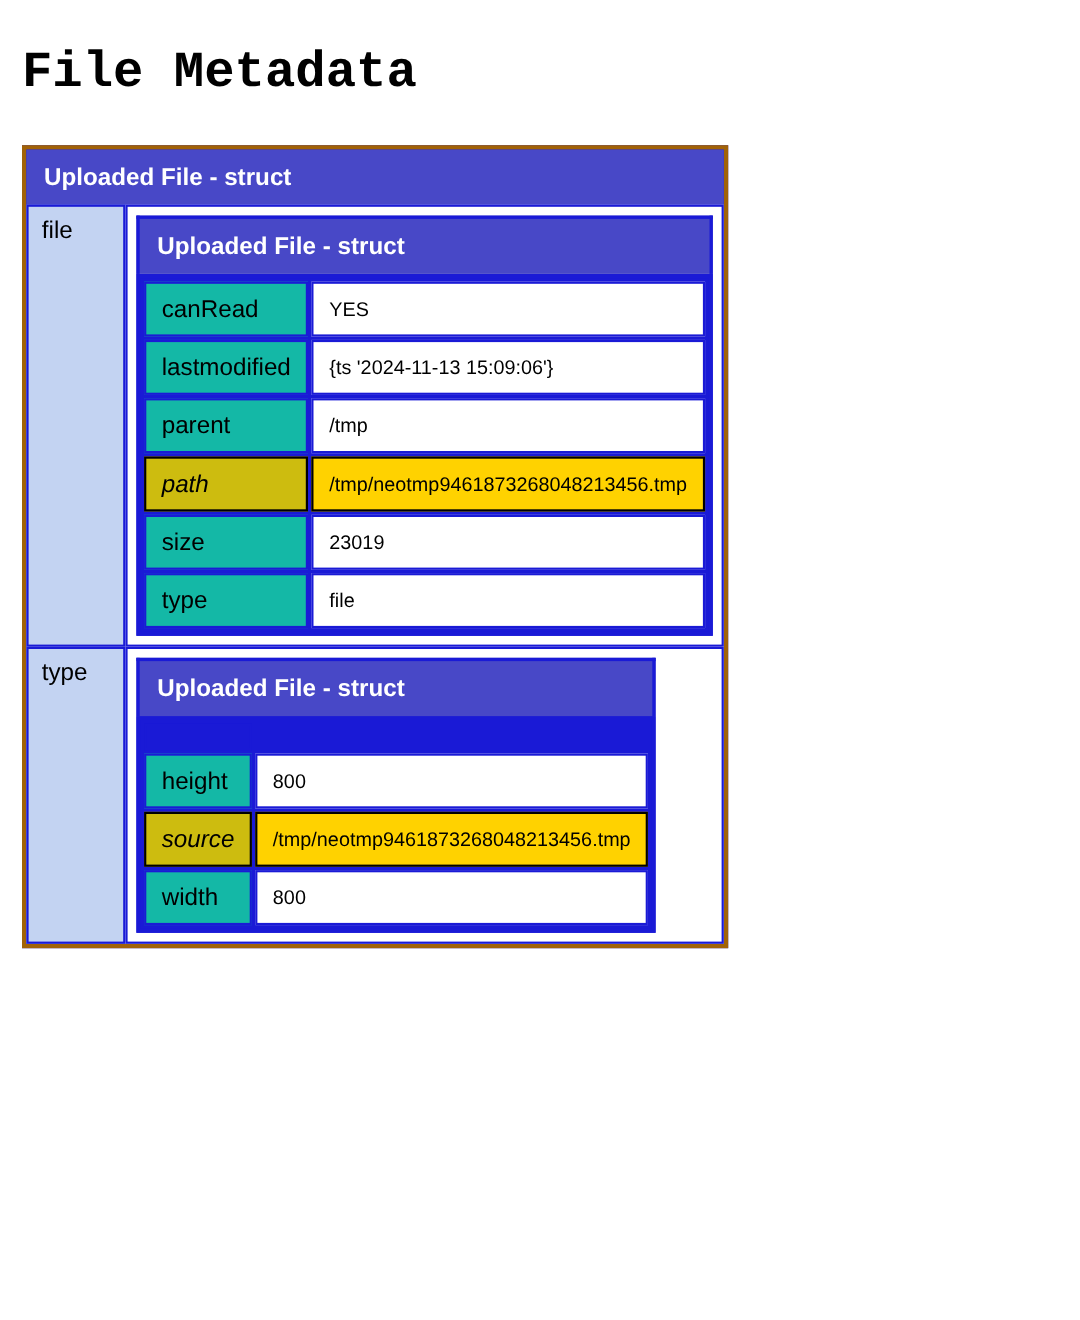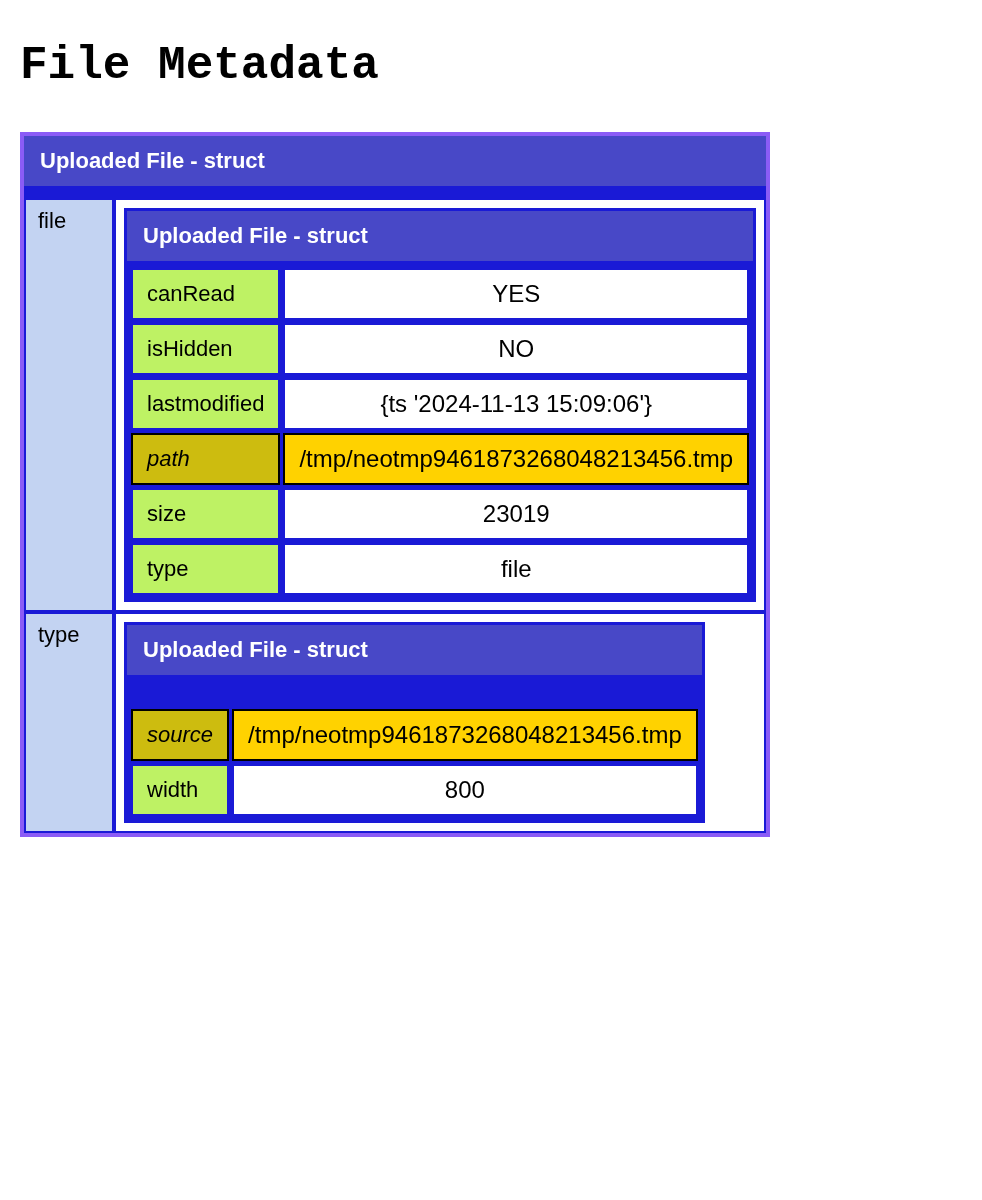--- a/index.html
+++ b/index.html
@@ -10,39 +10,38 @@
       padding: 20px;
     }
     h1 {
       font-family: Liberation Mono, monospace;
       font-size: 46px;
       font-weight: bold;
       margin: 20px 0 40px 0;
       color: #000;
     }
     .outer-table {
-      border: 4px solid #8b5cf6;
+      border: 4px solid #a16207;
       border-collapse: separate;
       border-spacing: 3px;
       background: #1a1ad6;
       display: inline-block;
     }
     .struct-header {
       background: #4848c7;
       color: #fff;
       font-weight: bold;
       font-size: 22px;
       padding: 12px 16px;
     }
     .outer-body {
       display: table;
       border-collapse: separate;
       border-spacing: 0;
       background: #1a1ad6;
-      margin-top: 12px;
     }
     .outer-row {
       display: table-row;
     }
     .key-cell {
       display: table-cell;
       background: #c3d3f2;
       color: #000;
       padding: 8px 12px;
       vertical-align: top;
@@ -73,38 +72,37 @@
       font-size: 22px;
       padding: 12px 16px;
       border: 3px solid #1a1ad6;
       border-bottom: none;
     }
     .inner-row {
       display: table-row;
     }
     .inner-key {
       display: table-cell;
-      background: #bef264;
+      background: #14b8a6;
       color: #000;
       padding: 10px 14px;
       vertical-align: middle;
       font-size: 22px;
       border: 2px solid #1a1ad6;
       white-space: nowrap;
     }
     .inner-val {
       display: table-cell;
       background: #fff;
       color: #000;
       padding: 10px 14px;
       vertical-align: middle;
-      font-size: 24px;
+      font-size: 18px;
       border: 2px solid #1a1ad6;
       white-space: nowrap;
-      text-align: center;
     }
     .hl-key {
       background: #cdbc0f !important;
       border: 2px solid #000 !important;
       font-style: italic;
     }
     .hl-val {
       background: #ffd200 !important;
       border: 2px solid #000 !important;
     }
@@ -133,31 +131,31 @@
 
         <div class="inner-table">
           <div class="inner-header">Uploaded File - struct</div>
 
           <div class="inner-row">
             <div class="inner-key">canRead</div>
             <div class="inner-val">YES</div>
           </div>
 
 
-          <div class="inner-row">
-            <div class="inner-key">isHidden</div>
-            <div class="inner-val">NO</div>
-          </div>
 
           <div class="inner-row">
             <div class="inner-key">lastmodified</div>
             <div class="inner-val">{ts '2024-11-13 15:09:06'}</div>
           </div>
 
 
+          <div class="inner-row">
+            <div class="inner-key">parent</div>
+            <div class="inner-val">/tmp</div>
+          </div>
 
           <div class="inner-row">
             <div class="inner-key hl-key">path</div>
             <div class="inner-val hl-val">/tmp/neotmp9461873268048213456.tmp</div>
           </div>
 
           <div class="inner-row">
             <div class="inner-key">size</div>
             <div class="inner-val">23019</div>
           </div>
@@ -176,20 +174,24 @@
       <div class="key-cell">type</div>
       <div class="value-cell">
 
         <div class="inner-table">
           <div class="inner-header">Uploaded File - struct</div>
 
           <div class="inner-row">
             <div class="inner-val empty-blue"></div>
           </div>
 
+          <div class="inner-row">
+            <div class="inner-key">height</div>
+            <div class="inner-val">800</div>
+          </div>
 
           <div class="inner-row">
             <div class="inner-key hl-key">source</div>
             <div class="inner-val hl-val">/tmp/neotmp9461873268048213456.tmp</div>
           </div>
 
           <div class="inner-row">
             <div class="inner-key">width</div>
             <div class="inner-val">800</div>
           </div>

